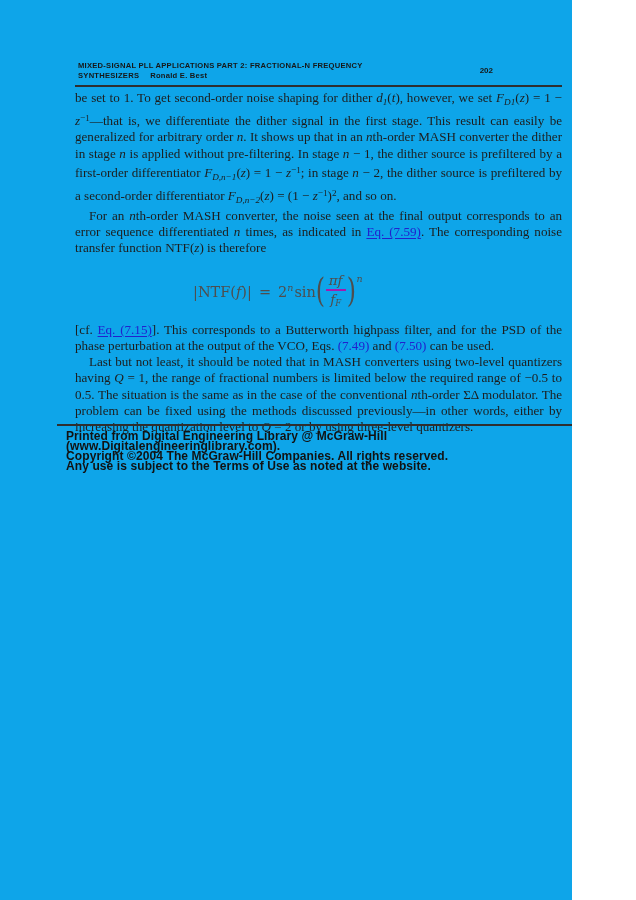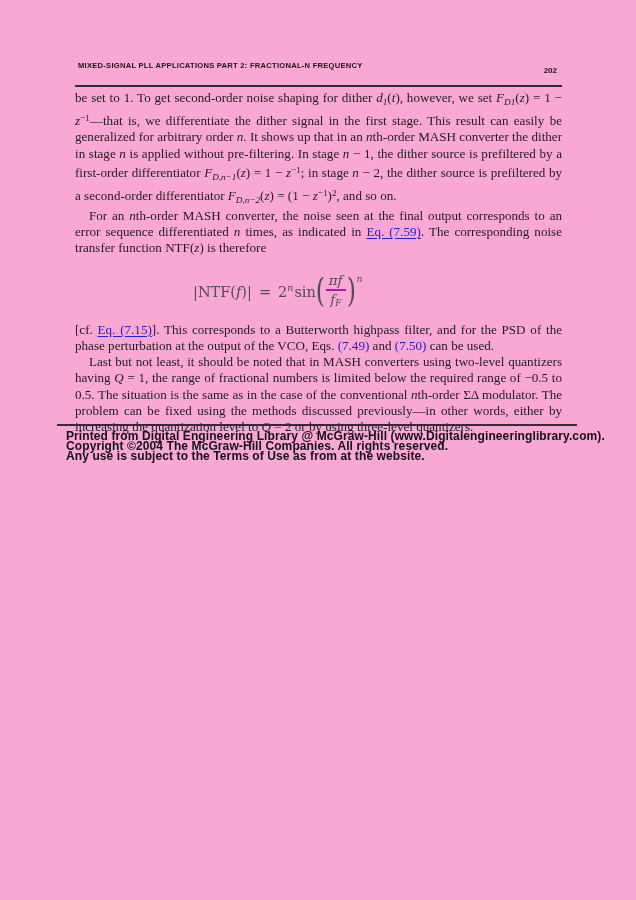--- a/index.html
+++ b/index.html
@@ -1,20 +1,20 @@
 <!DOCTYPE html>
 <html><head>
 <meta charset="utf-8">
 <style>
   html, body { margin: 0; padding: 0; background: #ffffff; }
   .page {
     position: relative;
-    width: 636px;
+    width: 572px;
     height: 900px;
-    background: #f9a8d4;
+    background: #0ea5e9;
     overflow: hidden;
   }
 
   
   .header {
     position: absolute;
     left: 78px;
     top: 61px;
     width: 430px;
     font-family: "Liberation Sans", sans-serif;
@@ -137,20 +137,24 @@
     color: #121212;
   }
 </style>
 </head>
 <body>
 
 <div class="page">
 
   <div class="header">
     <div>MIXED-SIGNAL PLL APPLICATIONS PART 2: FRACTIONAL-N FREQUENCY</div>
+    <div class="header-line2">
+      <span>SYNTHESIZERS</span>
+      <span>Ronald E. Best</span>
+    </div>
   </div>
   <div class="page-number">202</div>
   <div class="header-rule"></div>
 
   <div class="body-text">
     <p class="para"><span>be set to 1. To get second-order noise shaping for dither </span><span class="ri">d</span><span class="rsub">1</span><span>(</span><span class="ri">t</span><span>), however, we set </span><span class="ri">F</span><span class="rsub">D1</span><span>(</span><span class="ri">z</span><span>) = 1 − </span><span class="ri">z</span><span class="rsup">−1</span><span>—that is, we differentiate the dither signal in the first stage. This result can easily be generalized for arbitrary order </span><span class="ri">n</span><span>. It shows up that in an </span><span class="ri">n</span><span>th-order MASH converter the dither in stage </span><span class="ri">n</span><span> is applied without pre-filtering. In stage </span><span class="ri">n</span><span> − 1, the dither source is prefiltered by a first-order differentiator </span><span class="ri">F</span><span class="rsub">D,n−1</span><span>(</span><span class="ri">z</span><span>) = 1 − </span><span class="ri">z</span><span class="rsup">−1</span><span>; in stage </span><span class="ri">n</span><span> − 2, the dither source is prefiltered by a second-order differentiator </span><span class="ri">F</span><span class="rsub">D,n−2</span><span>(</span><span class="ri">z</span><span>) = (1 − </span><span class="ri">z</span><span class="rsup">−1</span><span>)</span><span class="rsup">2</span><span>, and so on.</span></p>
     <p class="para indent"><span>For an </span><span class="ri">n</span><span>th-order MASH converter, the noise seen at the final output corresponds to an error sequence differentiated </span><span class="ri">n</span><span> times, as indicated in </span><span class="rlink">Eq. (7.59)</span><span>. The corresponding noise transfer function NTF(</span><span class="ri">z</span><span>) is therefore</span></p>
 
     <div class="equation-wrap">
       <span class="equation">
@@ -159,16 +163,16 @@
     </div>
 
     <p class="para"><span>[cf. </span><span class="rlink">Eq. (7.15)</span><span>]. This corresponds to a Butterworth highpass filter, and for the PSD of the phase perturbation at the output of the VCO, Eqs. </span><span class="rlink np">(7.49)</span><span> and </span><span class="rlink np">(7.50)</span><span> can be used.</span></p>
     <p class="para indent"><span>Last but not least, it should be noted that in MASH converters using two-level quantizers having </span><span class="ri">Q</span><span> = 1, the range of fractional numbers is limited below the required range of −0.5 to 0.5. The situation is the same as in the case of the conventional </span><span class="ri">n</span><span>th-order ΣΔ modulator. The problem can be fixed using the methods discussed previously—in other words, either by increasing the quantization level to </span><span class="ri">Q</span><span> = 2 or by using three-level quantizers.</span></p>
   </div>
 
   <div class="footer-rule"></div>
   <div class="footer">
     <div>Printed from Digital Engineering Library @ McGraw-Hill (www.Digitalengineeringlibrary.com).</div>
     <div>Copyright ©2004 The McGraw-Hill Companies. All rights reserved.</div>
-    <div>Any use is subject to the Terms of Use as from at the website.</div>
+    <div>Any use is subject to the Terms of Use as noted at the website.</div>
   </div>
 
 </div>
 
 </body></html>

